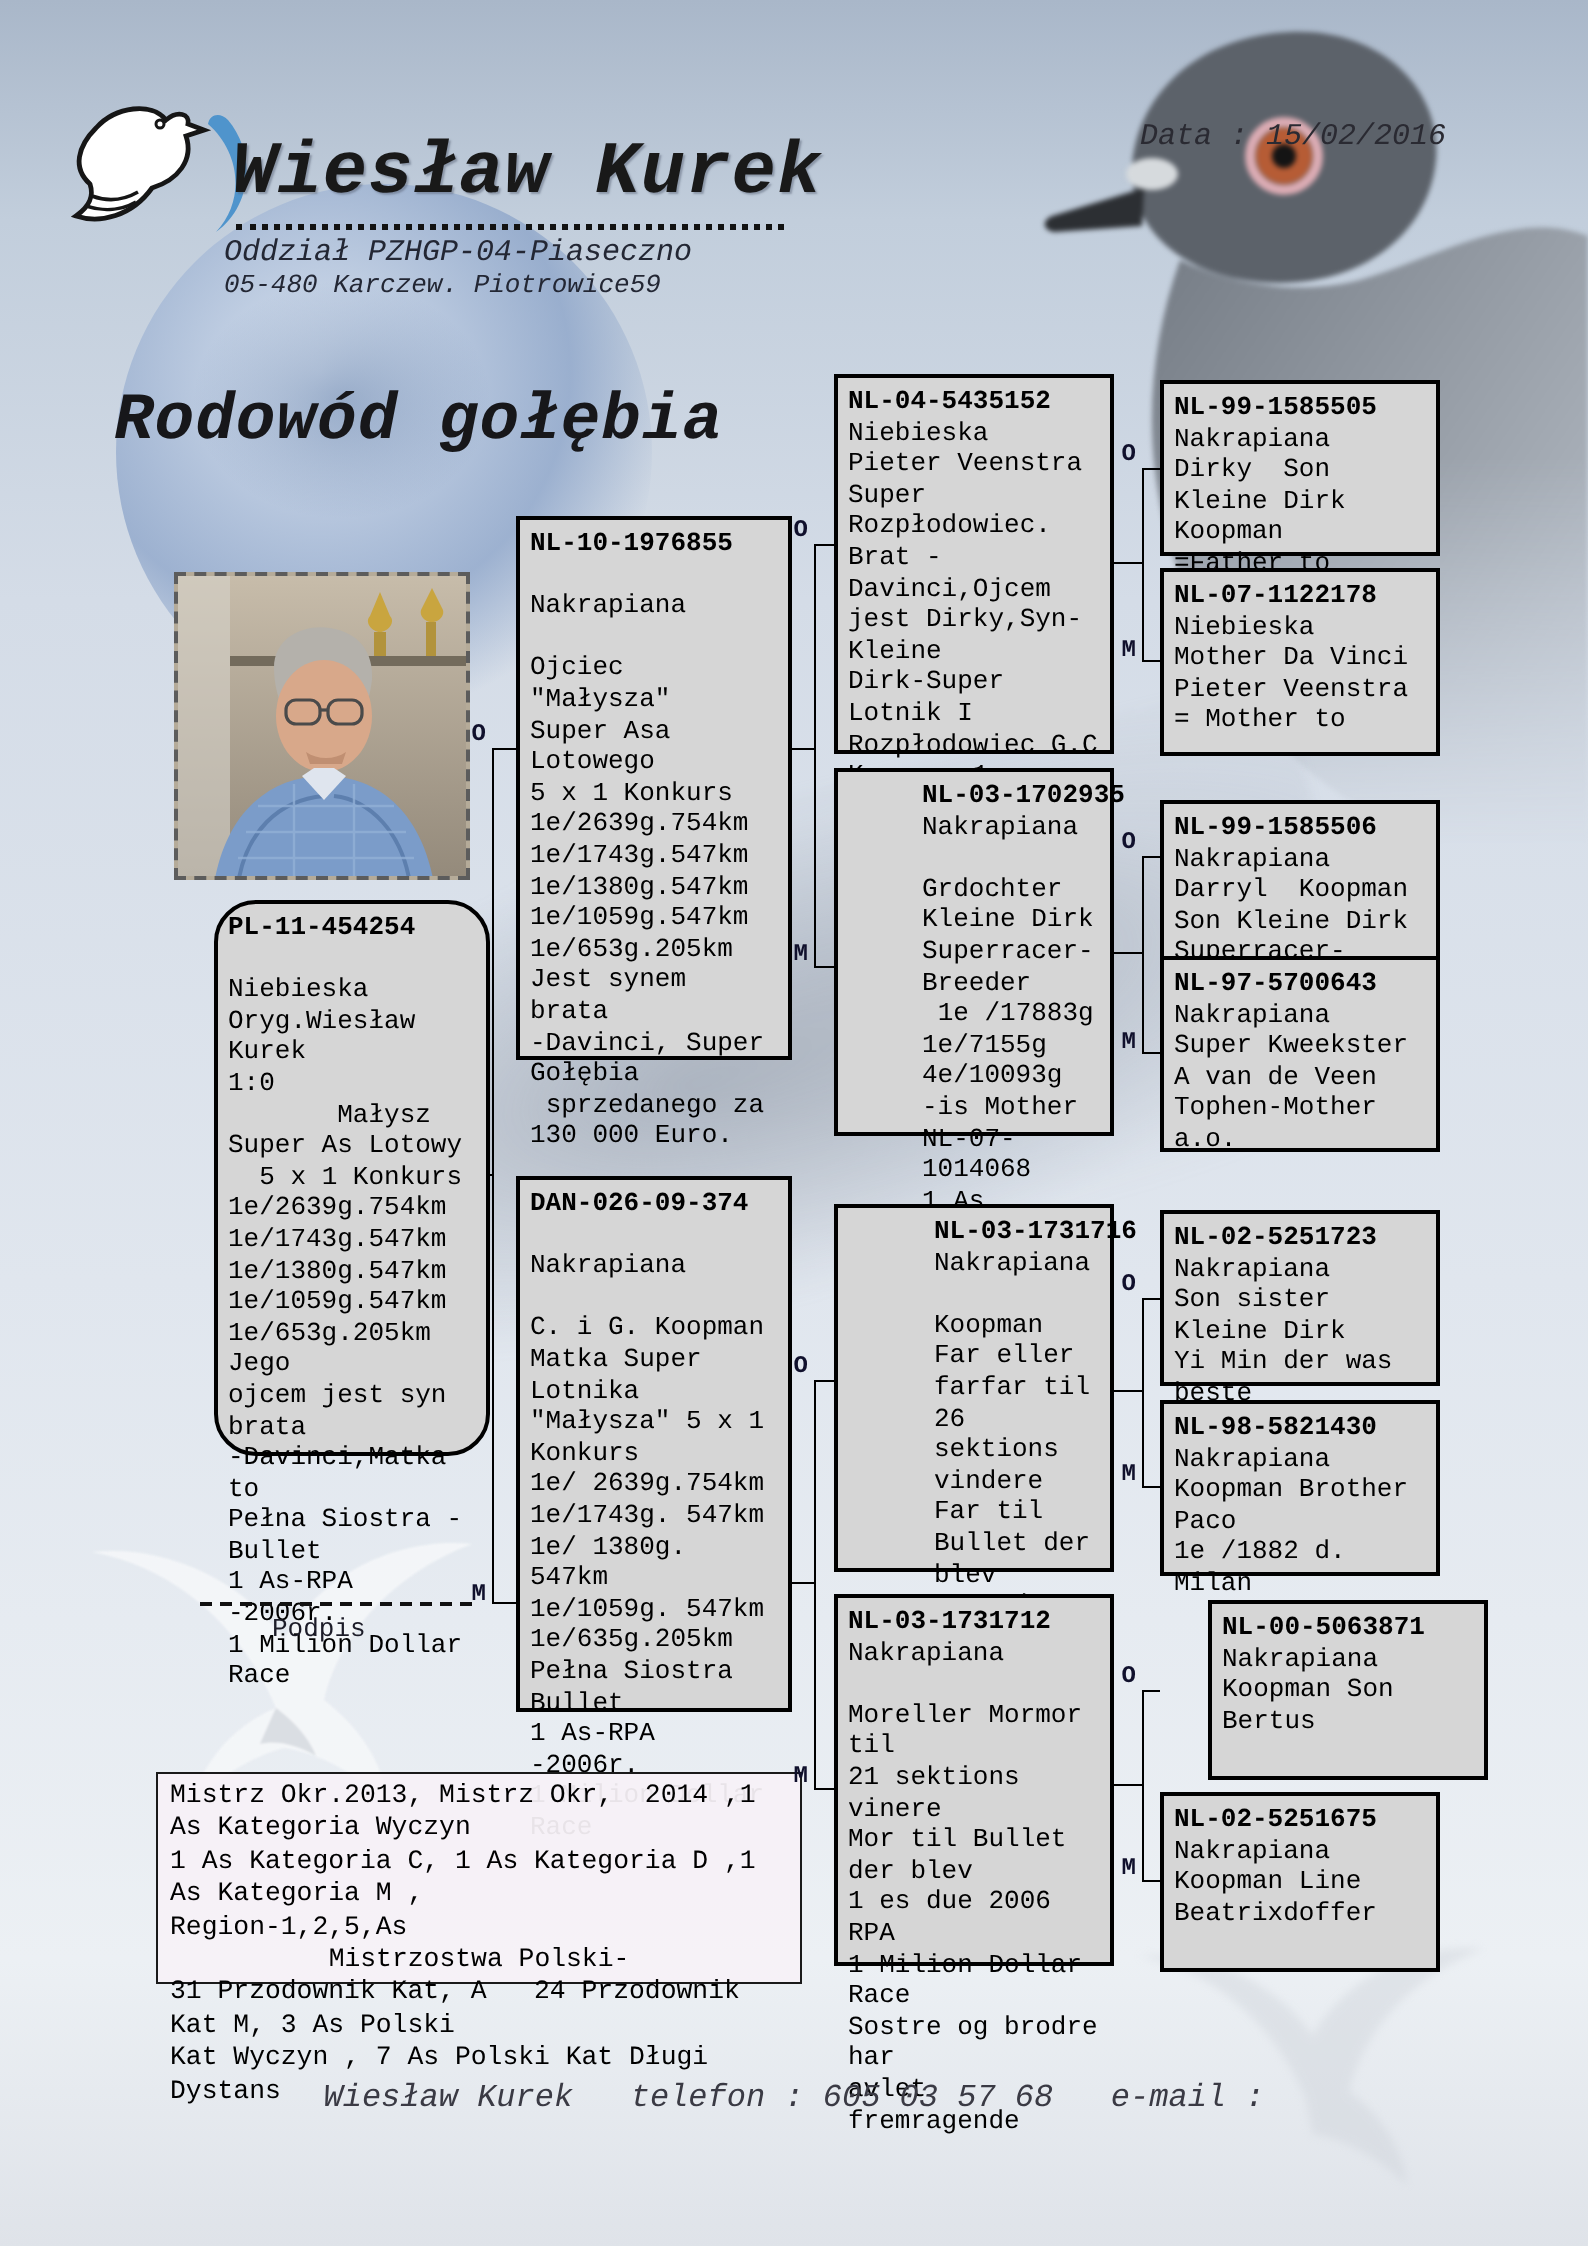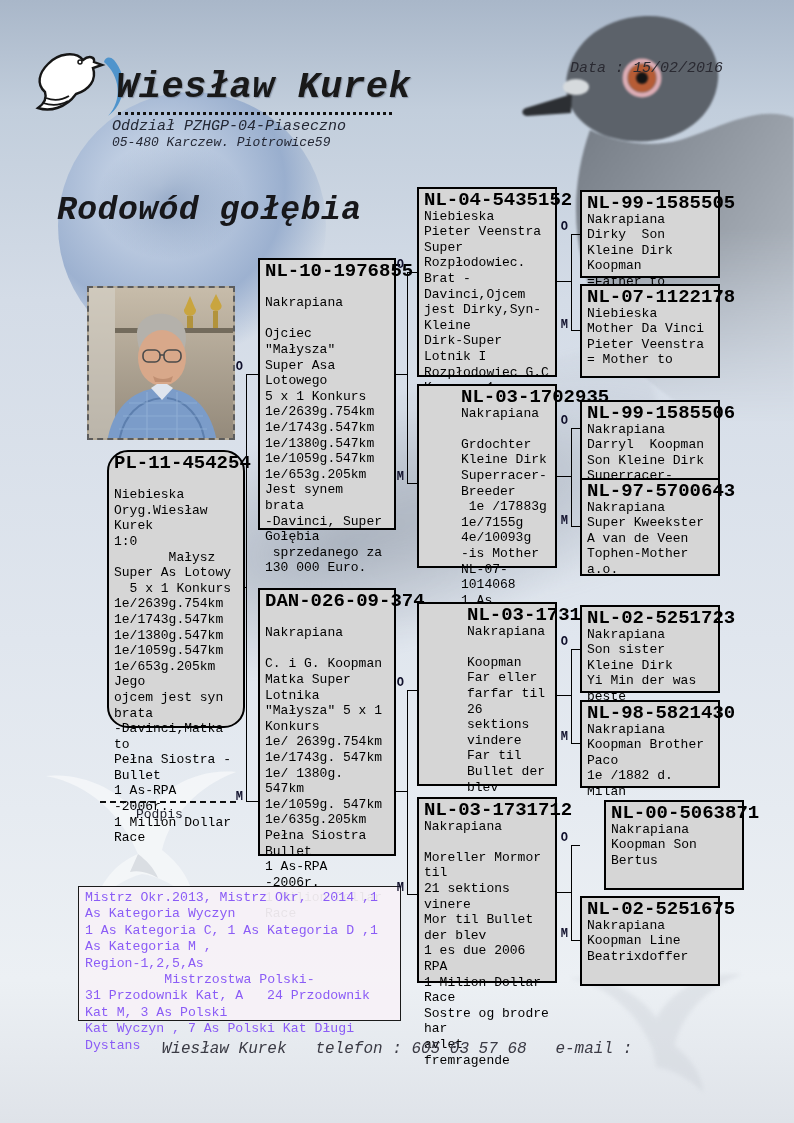--- a/index.html
+++ b/index.html
@@ -32,34 +32,34 @@
   .addr{position:absolute;left:112px;top:135px;font-size:13px;font-style:italic;color:#232734;white-space:pre;}
   .date{position:absolute;left:570px;top:60px;font-size:15px;font-style:italic;color:#2a2a32;white-space:pre;}
   .doc-title{position:absolute;left:57px;top:192px;margin:0;font-size:33px;font-weight:bold;font-style:italic;
     color:#17171a;letter-spacing:.5px;white-space:pre;}
   
   .photo{position:absolute;left:87px;top:286px;width:148px;height:154px;border:2px dashed #5c5c5c;
     box-sizing:border-box;background:#b5ab99;overflow:hidden;}
   
   .pbox{position:absolute;background:#d6d6d6;border:2px solid #000;box-sizing:border-box;
     padding:4px 5px 2px 5px;font-size:13px;line-height:15.6px;z-index:3;}
-  .ring{font-weight:bold;font-size:19px;white-space:pre;}
+  .ring{font-weight:bold;font-size:13px;white-space:pre;}
   .pbody{white-space:pre-wrap;}
   
   .bracket{position:absolute;border-left:1.5px solid #000;border-top:1.5px solid #000;
     border-bottom:1.5px solid #000;box-sizing:border-box;z-index:2;}
   .feed{position:absolute;height:0;border-top:1.5px solid #000;z-index:2;}
   .mk{position:absolute;width:14px;text-align:right;font-weight:bold;font-size:12px;color:#10102c;z-index:4;white-space:pre;}
   
   .sig-line{position:absolute;left:100px;top:793px;width:136px;height:8px;border-bottom:2px dashed #111;z-index:3;}
   .sig-label{position:absolute;left:136px;top:807px;font-size:13px;color:#1c1c28;z-index:3;white-space:pre;}
   
-  .achv{position:absolute;left:78px;top:886px;width:323px;height:135px;box-sizing:border-box;
+  .achv{position:absolute;left:78px;top:886px;width:323px;height:106px;box-sizing:border-box;
     background:rgba(246,241,246,.94);border:1.5px solid #1a1a1a;padding:3px 6px;z-index:3;
-    font-size:13.2px;line-height:16.4px;color:#8b5cf6;}
+    font-size:13.2px;line-height:16.4px;color:#000000;}
   .achv div{white-space:pre-wrap;}
   .achv .center{text-align:center;}
   
   .footer{position:absolute;left:0;top:1040px;width:100%;text-align:center;font-size:16px;
     font-style:italic;color:#3a3a44;white-space:pre;z-index:3;}
 </style>
 </head>
 <body>
 
 <div class="page">

